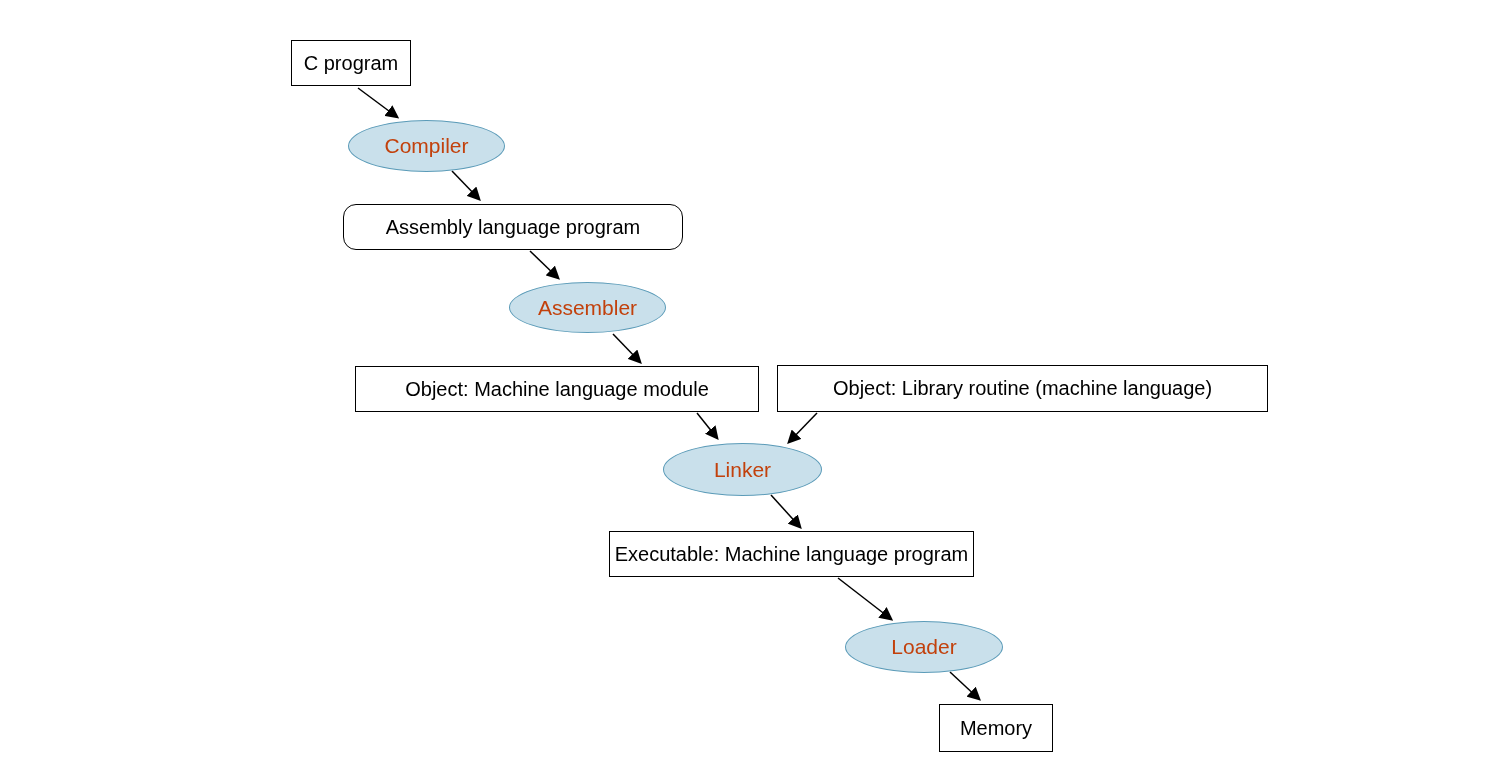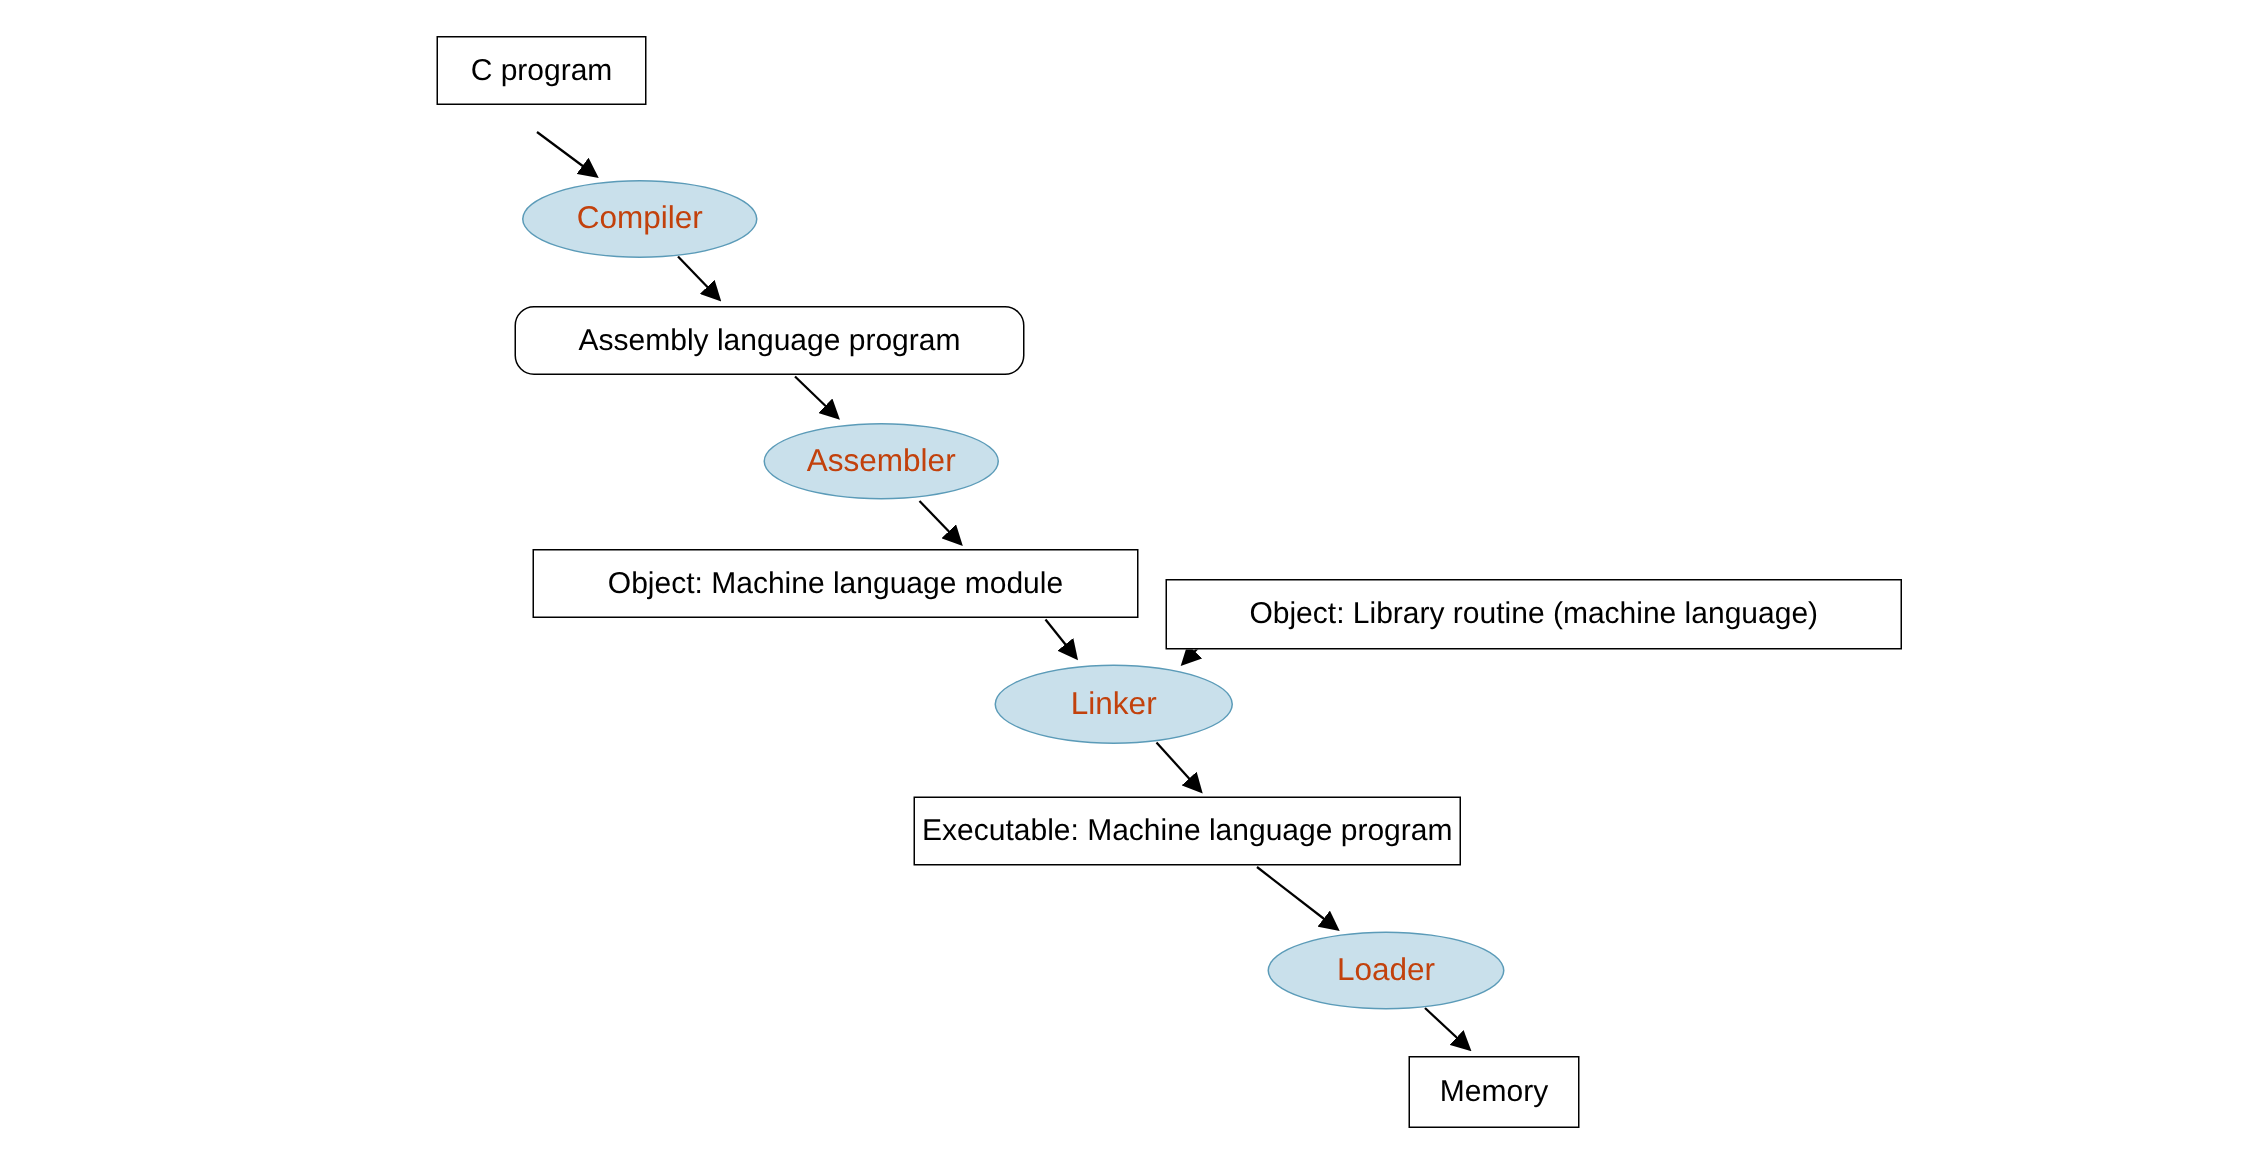--- a/index.html
+++ b/index.html
@@ -36,26 +36,26 @@
     color: #c2410c;
     font-size: 21px;
   }
   #arrows {
     position: absolute;
     left: 0;
     top: 0;
     pointer-events: none;
   }
   
-  .pos-c-program      { left: 291px; top: 24px;  width: 140px; height: 46px; }
+  .pos-c-program      { left: 291px; top: 40px;  width: 120px; height: 46px; }
   .pos-compiler       { left: 348px; top: 120px; width: 157px; height: 52px; }
   .pos-assembly       { left: 343px; top: 204px; width: 340px; height: 46px; border-radius: 13px; }
   .pos-assembler      { left: 509px; top: 282px; width: 157px; height: 51px; }
   .pos-object-module  { left: 355px; top: 366px; width: 404px; height: 46px; }
-  .pos-object-library { left: 777px; top: 386px; width: 491px; height: 47px; }
+  .pos-object-library { left: 777px; top: 365px; width: 491px; height: 47px; }
   .pos-linker         { left: 663px; top: 443px; width: 159px; height: 53px; }
   .pos-executable     { left: 609px; top: 531px; width: 365px; height: 46px; }
   .pos-loader         { left: 845px; top: 621px; width: 158px; height: 52px; }
   .pos-memory         { left: 939px; top: 704px; width: 114px; height: 48px; }
 </style>
 </head>
 <body>
 
 <div id="canvas">
 

